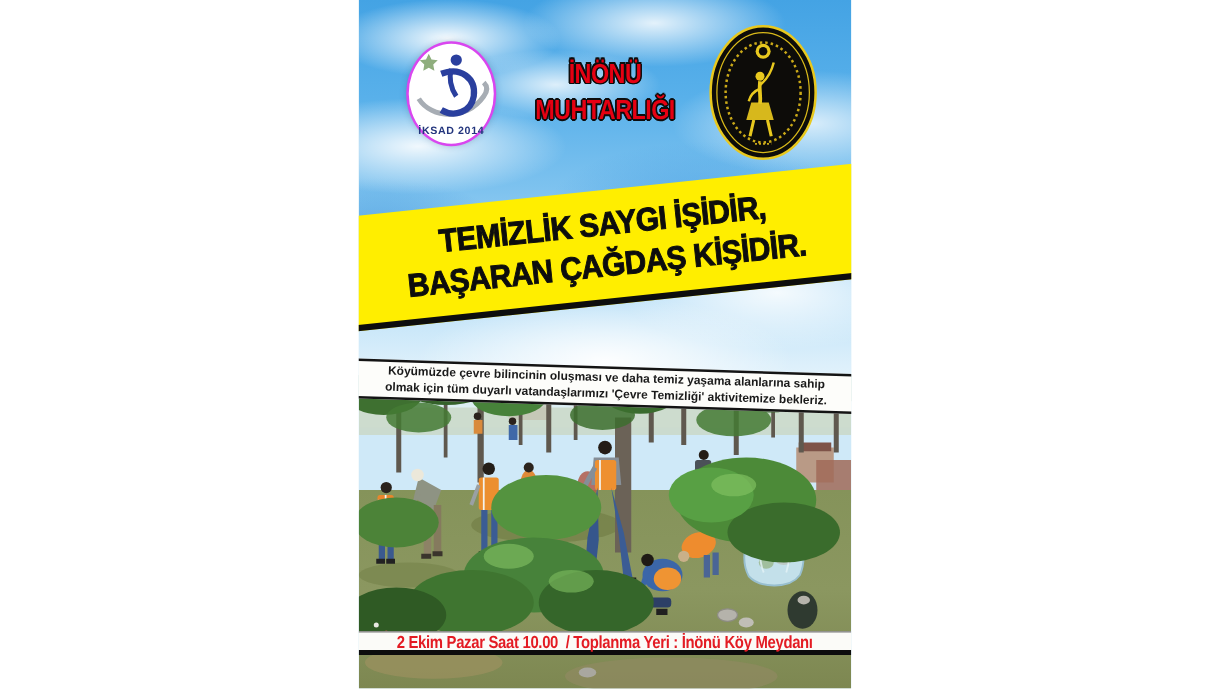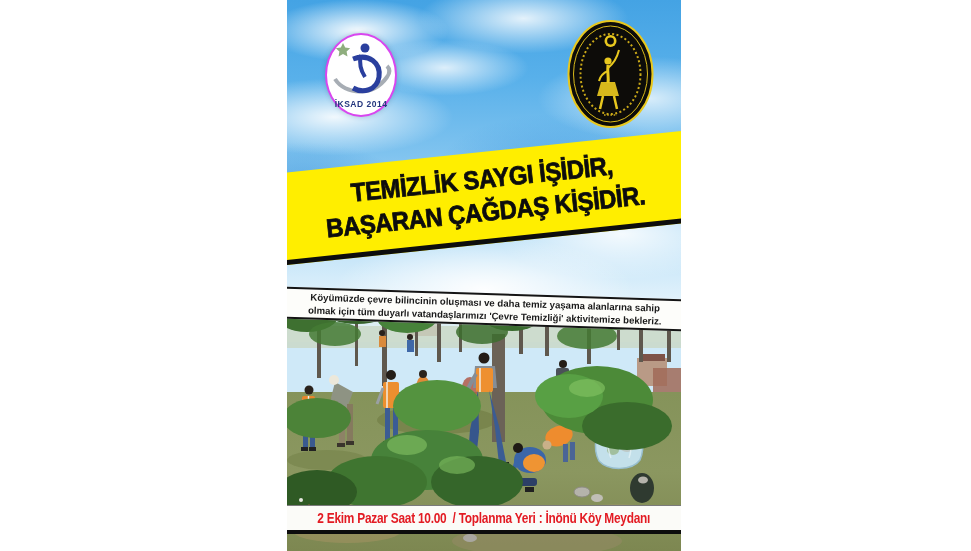--- a/index.html
+++ b/index.html
@@ -43,21 +43,21 @@
 
   
   .notice { position:absolute; left:-8px; top:293px; width:412px; height:32px; background:#fdfdfa;
     border:2px solid #141414; transform:rotate(1.8deg); z-index:4; text-align:center; padding-top:2px; }
   .notice-line { font-size:9.6px; font-weight:bold; line-height:12.5px; color:#1a1a1a; white-space:nowrap; }
 
   
   .photo { position:absolute; left:0; top:300px; width:394px; height:251px; z-index:2; }
 
   
-  .footer-bar { position:absolute; left:0; top:505px; width:394px; height:29px; background:#fbfbf8;
+  .footer-bar { position:absolute; left:0; top:505px; width:394px; height:19px; background:#fbfbf8;
     border-top:1px solid #7a7a7a; border-bottom:4px solid #0d0d0d; z-index:5;
     display:flex; align-items:center; justify-content:center; }
   .footer-text { font-size:14px; font-weight:bold; color:#e31b23; letter-spacing:-0.3px;
     transform:scaleX(.85); white-space:pre; display:inline-block; }
 </style>
 </head>
 <body>
 
 <div class="canvas">
   <div class="poster">
@@ -68,20 +68,24 @@
       <svg width="68" height="80" viewBox="0 0 68 80">
         <path d="M16,8 l2.2,4.6 5,0.6 -3.6,3.4 0.9,4.9 -4.5,-2.4 -4.4,2.4 0.8,-4.9 -3.6,-3.4 5,-0.6 Z" fill="#8fae7e"></path>
         <path d="M8,44 C18,60 46,62 60,42 C63,38 63,34 60,31" fill="none" stroke="#a7adb4" stroke-width="4"></path>
         <circle cx="38" cy="13" r="4.5" fill="#2a3f9e"></circle>
         <path d="M34,20 C32,28 34,36 38,42" fill="none" stroke="#2a3f9e" stroke-width="4"></path>
         <path d="M26,24 C42,18 54,28 52,42 C50,55 36,59 26,53" fill="none" stroke="#2a3f9e" stroke-width="5"></path>
         <text x="34" y="72" text-anchor="middle" font-size="8.5" font-weight="bold" fill="#23357d" letter-spacing="0.5">İKSAD 2014</text>
       </svg>
     </div>
 
+    <div class="title-block">
+      <div class="title-line">İNÖNÜ</div>
+      <div class="title-line">MUHTARLIĞI</div>
+    </div>
 
     <div class="emblem">
       <svg width="87" height="110" viewBox="0 0 87 110">
         <ellipse cx="43.5" cy="55" rx="42" ry="53" fill="#0d0c09" stroke="#e8c81e" stroke-width="2"></ellipse>
         <ellipse cx="43.5" cy="55" rx="37" ry="48" fill="none" stroke="#d8b91a" stroke-width="1"></ellipse>
         <ellipse cx="43.5" cy="55" rx="30" ry="40" fill="none" stroke="#caa918" stroke-width="2" stroke-dasharray="2,2.4"></ellipse>
         <circle cx="43.5" cy="22" r="6" fill="#e8c81e"></circle>
         <circle cx="43.5" cy="22" r="3.4" fill="#0d0c09"></circle>
         <circle cx="41" cy="42" r="3.6" fill="#e8c81e"></circle>
         <path d="M41,46 C40,54 42,58 41,64" fill="none" stroke="#e8c81e" stroke-width="3"></path>

